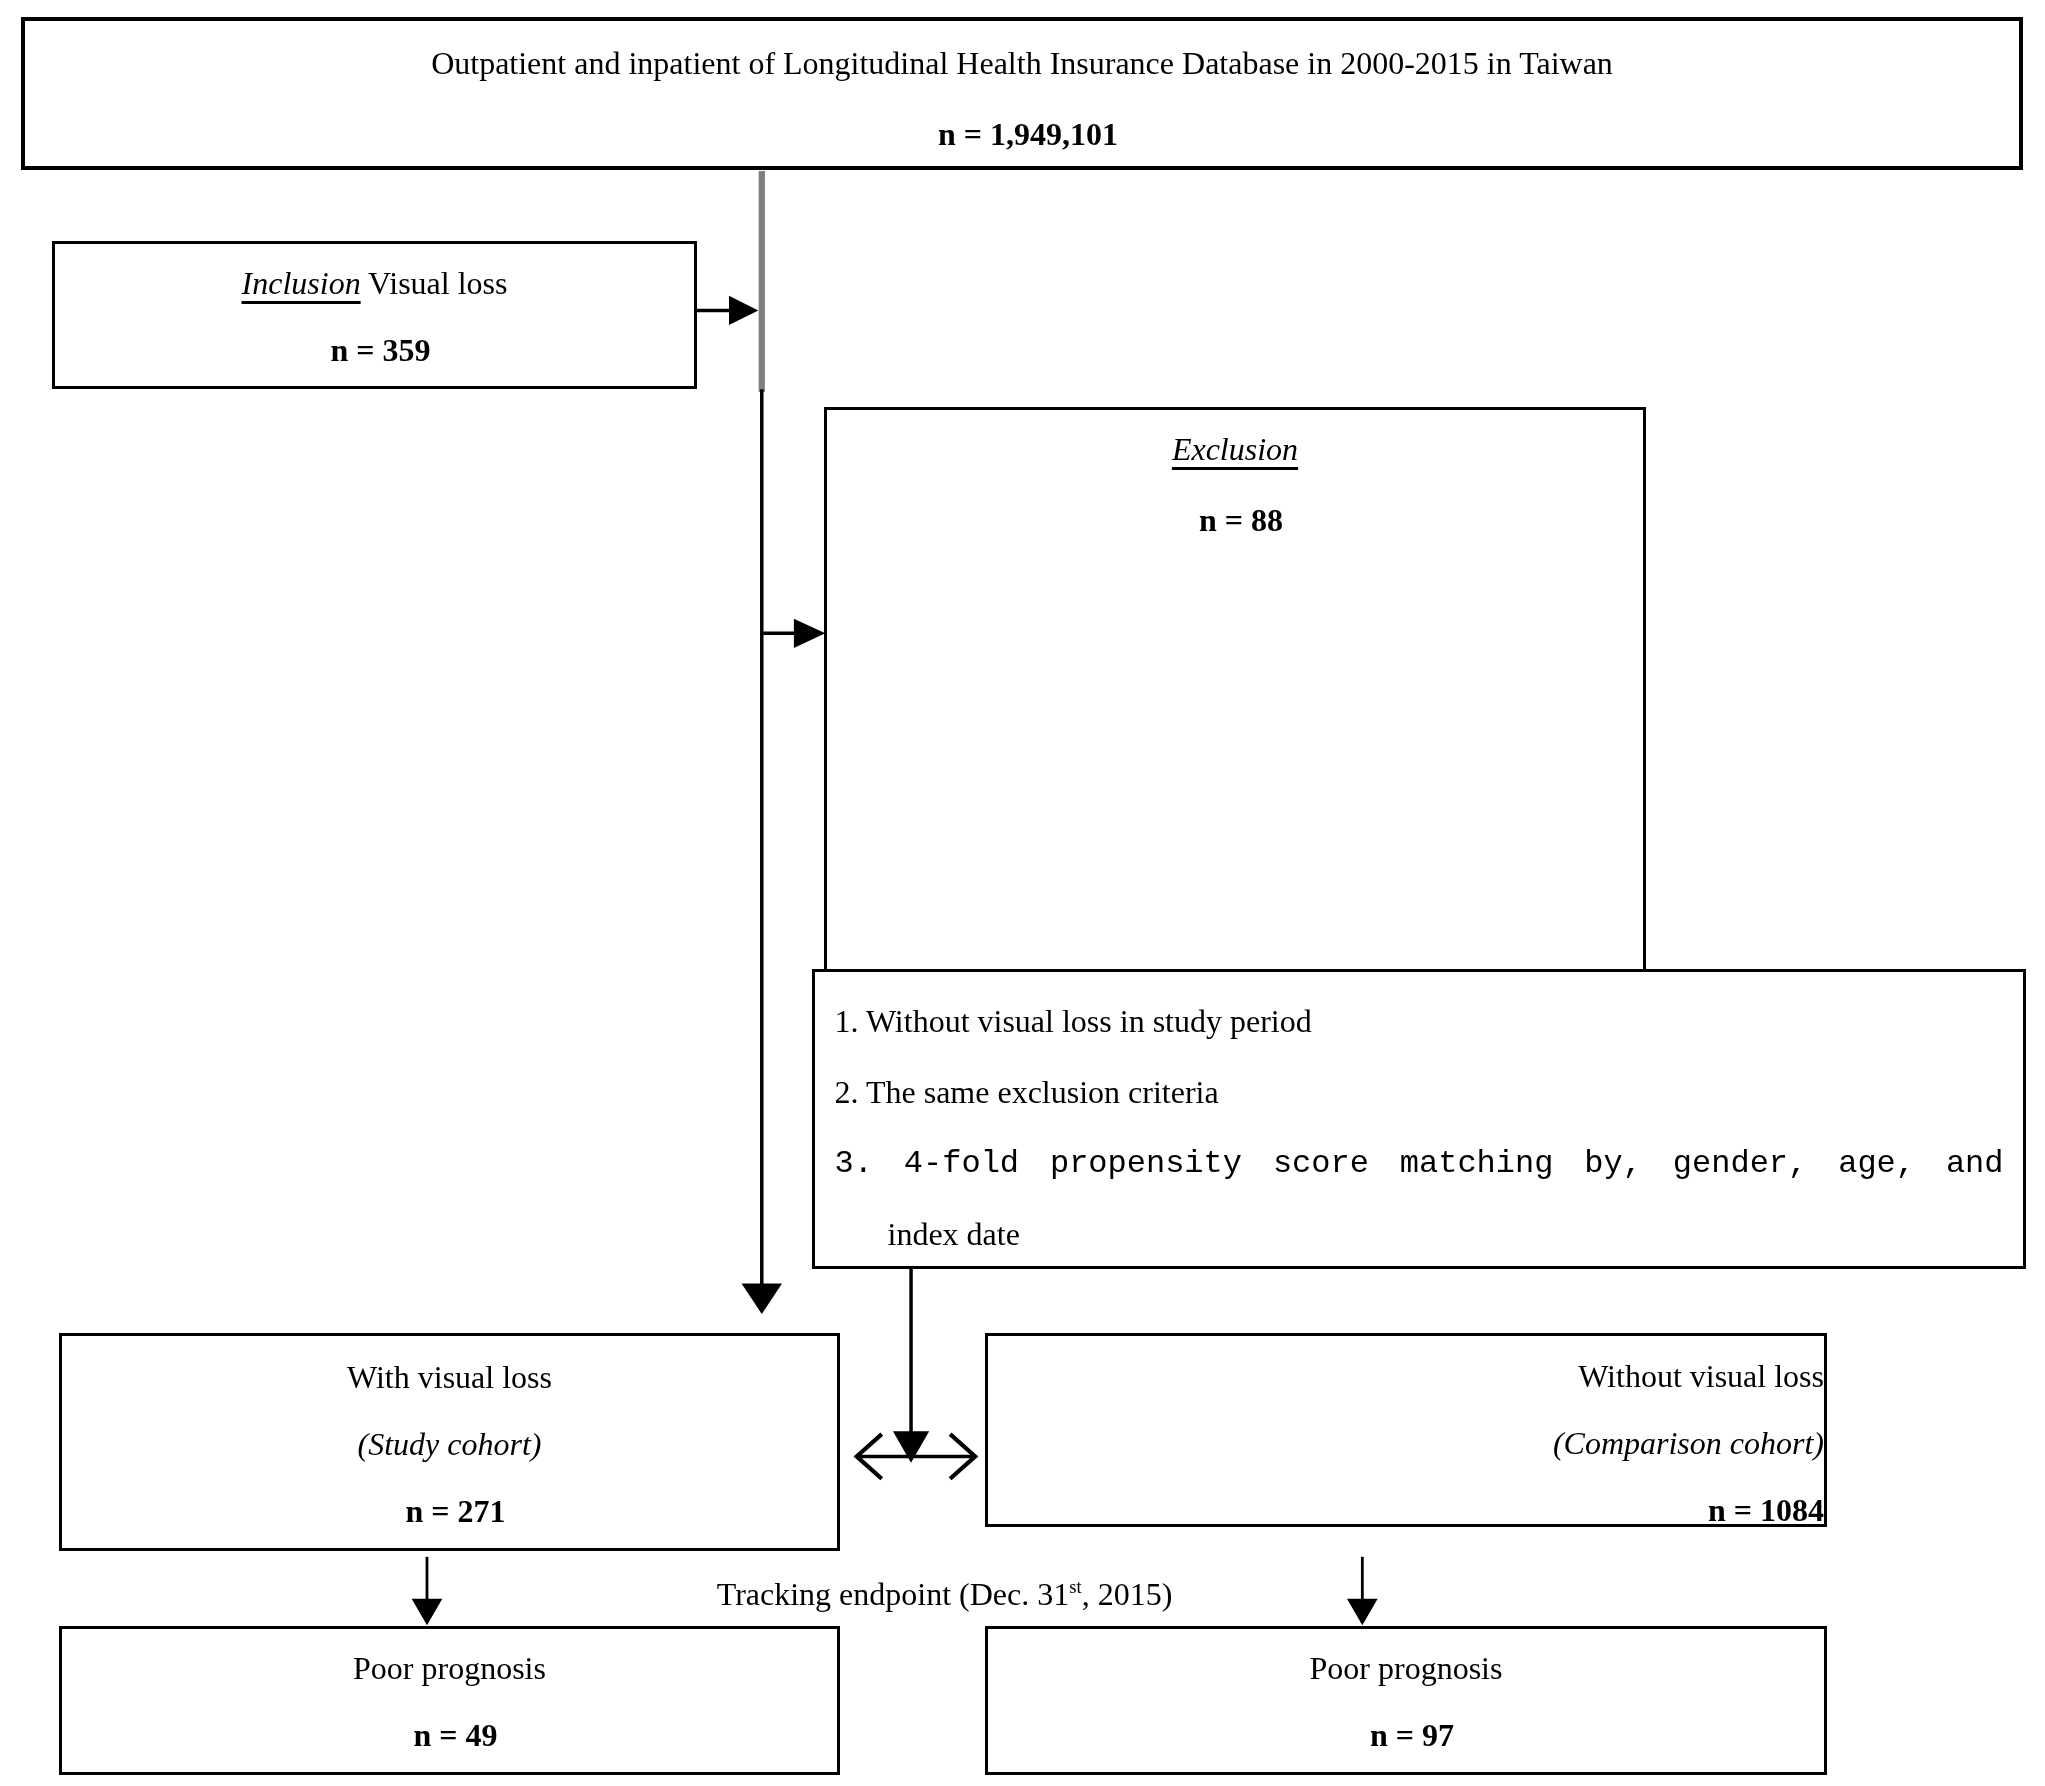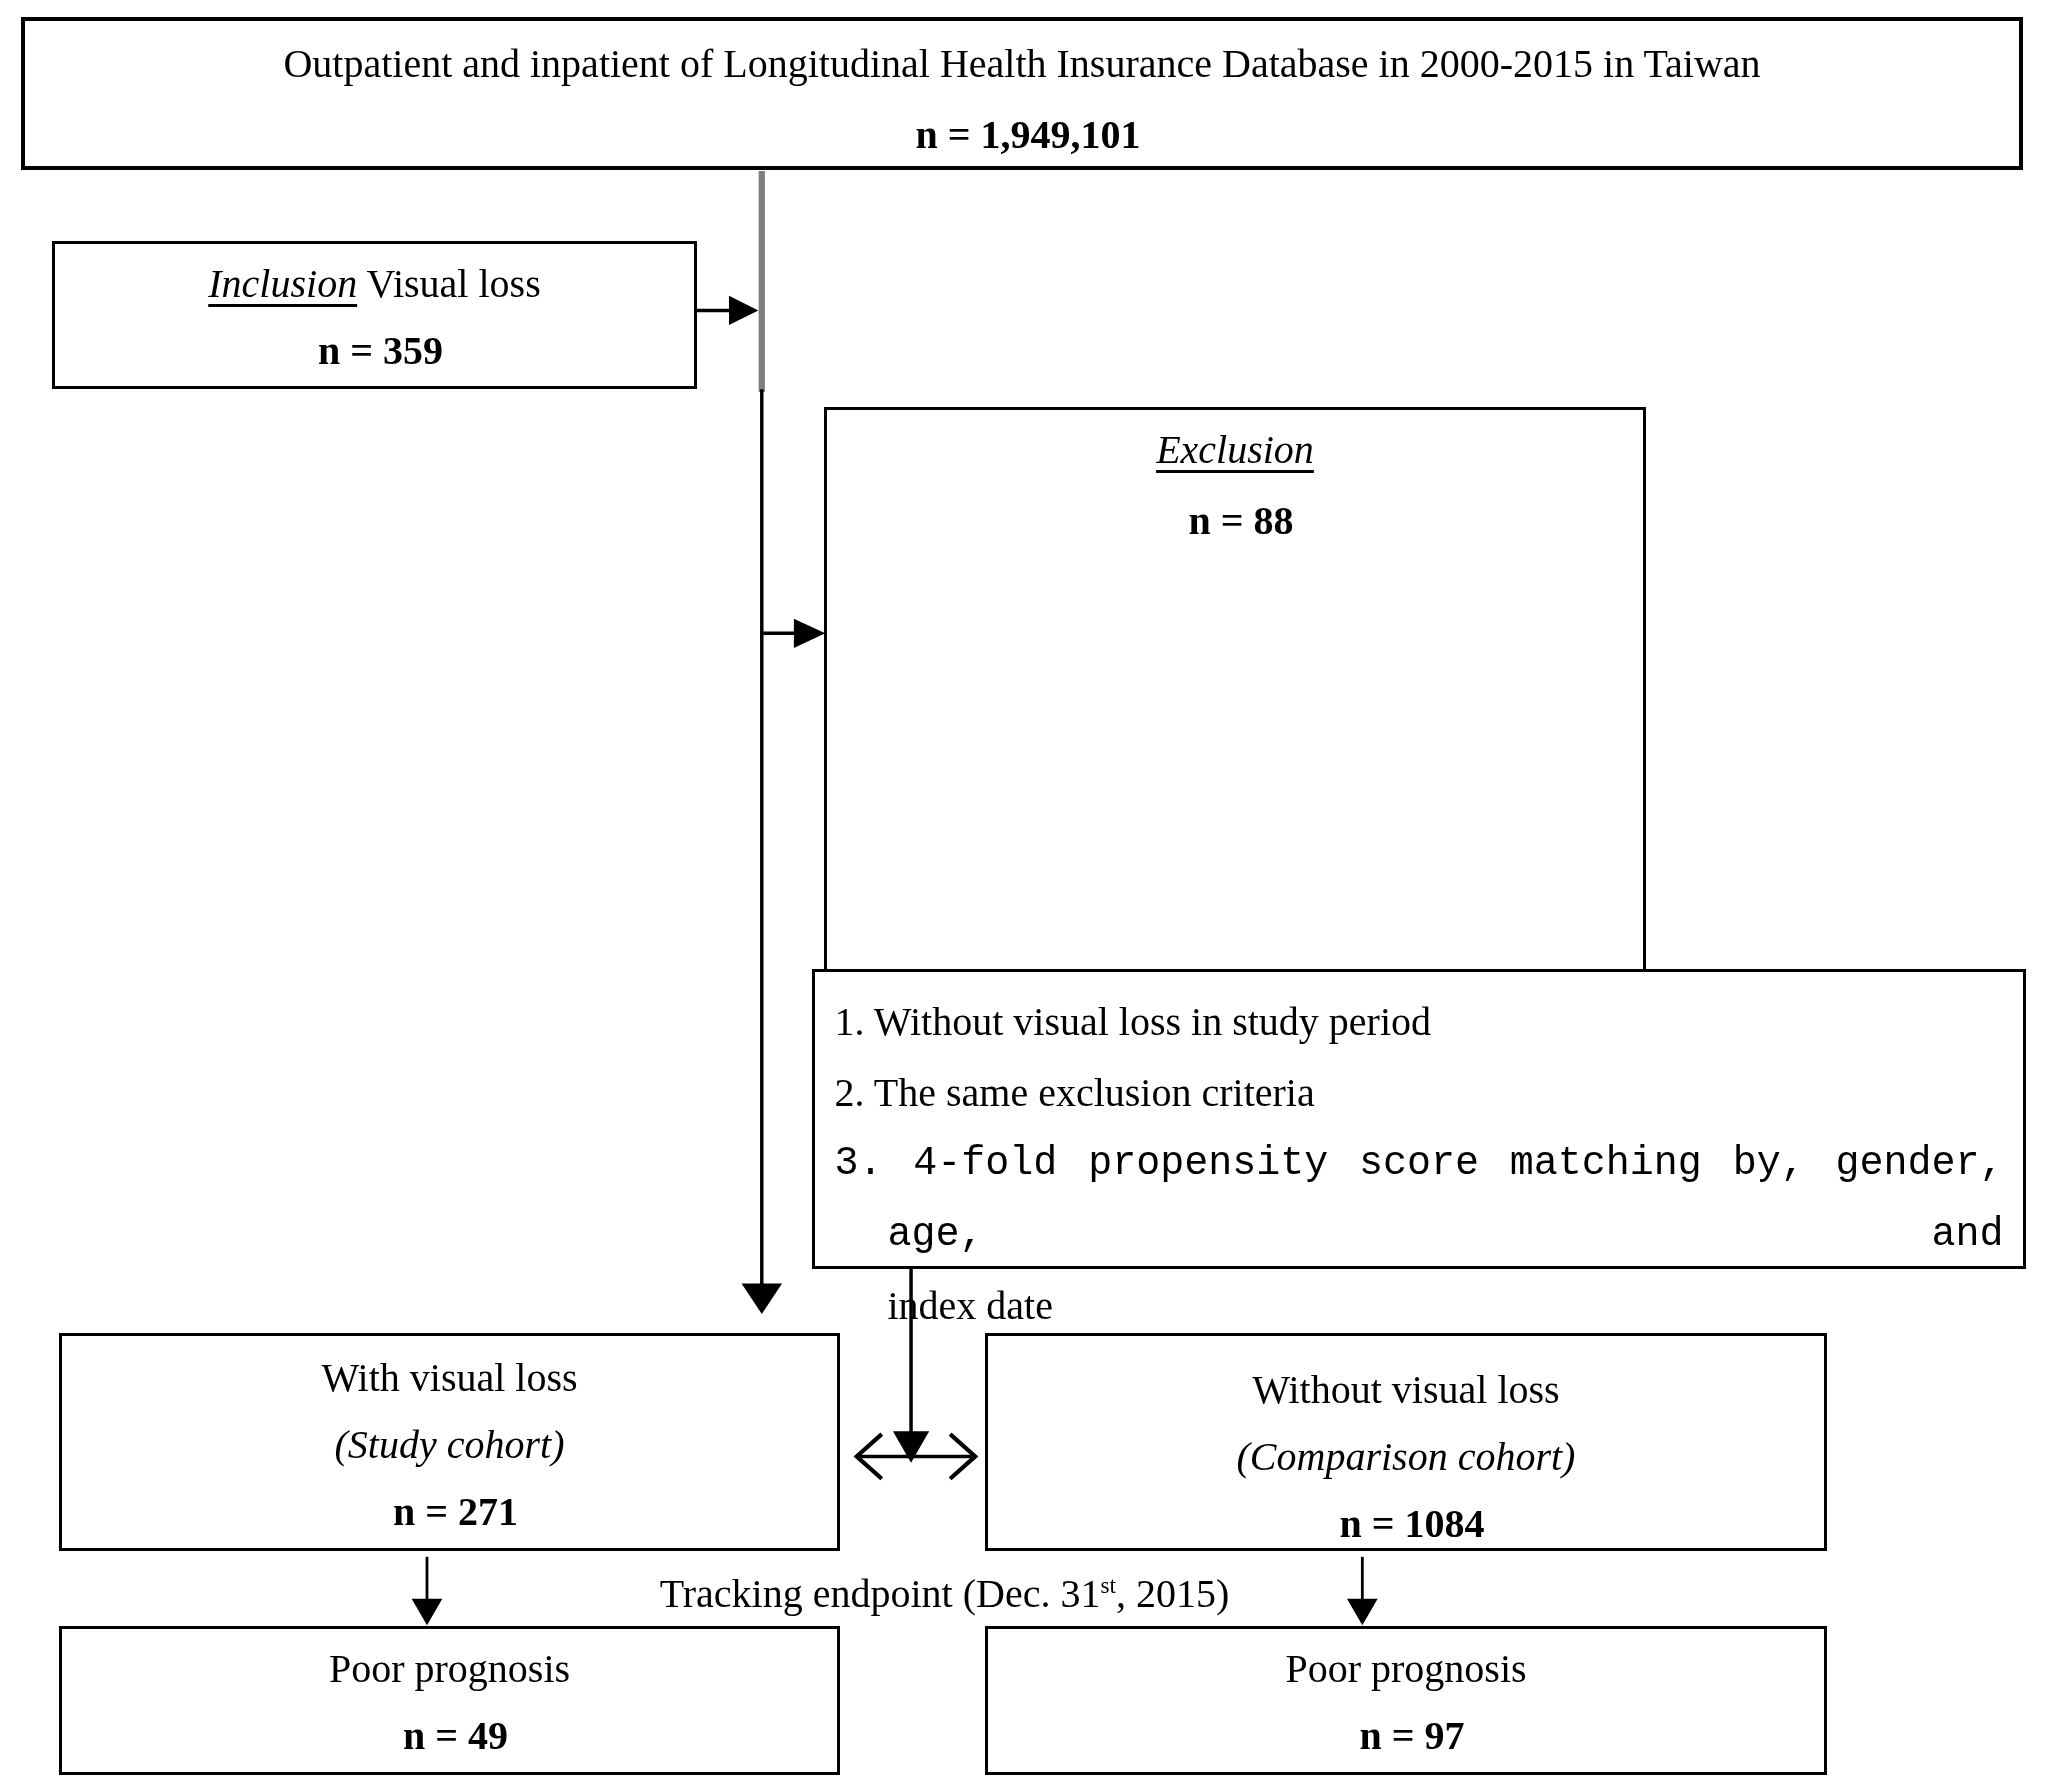--- a/index.html
+++ b/index.html
@@ -3,21 +3,21 @@
 <meta charset="utf-8">
 <style>
   html, body { margin: 0; padding: 0; background: #ffffff; }
   .canvas {
     position: relative;
     width: 2046px;
     height: 1787px;
     background: #ffffff;
     color: #000000;
     font-family: "Liberation Serif", "DejaVu Serif", serif;
-    font-size: 40px;
+    font-size: 32px;
     overflow: hidden;
   }
   .connectors {
     position: absolute;
     left: 0; top: 0;
     width: 2046px; height: 1787px;
     pointer-events: none;
   }
   .box {
     position: absolute;
@@ -49,21 +49,21 @@
   .hang { padding-left: 53px; text-indent: -53px; }
   .jline {
     text-align: justify;
     text-align-last: justify;
     font-family: Liberation Mono, monospace;
     -moz-text-align-last: justify;
   }
   .indent2 { padding-left: 53px; }
   
   .box-study-cohort { left: 59px; top: 1333px; width: 781px; height: 218px; padding-top: 8.4px; }
-  .box-comparison-cohort { left: 985px; top: 1333px; width: 842px; height: 218px; padding-top: 20px; }
+  .box-comparison-cohort { left: 985px; top: 1333px; width: 842px; height: 194px; padding-top: 7px; text-align: right; }
   .box-study-cohort .line, .box-comparison-cohort .line { line-height: 67px; }
   
   .box-outcome-left { left: 59px; top: 1626px; width: 781px; height: 149px; padding-top: 5.6px; }
   .box-outcome-right { left: 985px; top: 1626px; width: 842px; height: 149px; padding-top: 5.6px; }
   .box-outcome-left .line, .box-outcome-right .line { line-height: 67px; }
   
   .tracking-label {
     position: absolute;
     left: 603px; top: 1571px; width: 683px; height: 46px;
     text-align: center; line-height: 46px;

